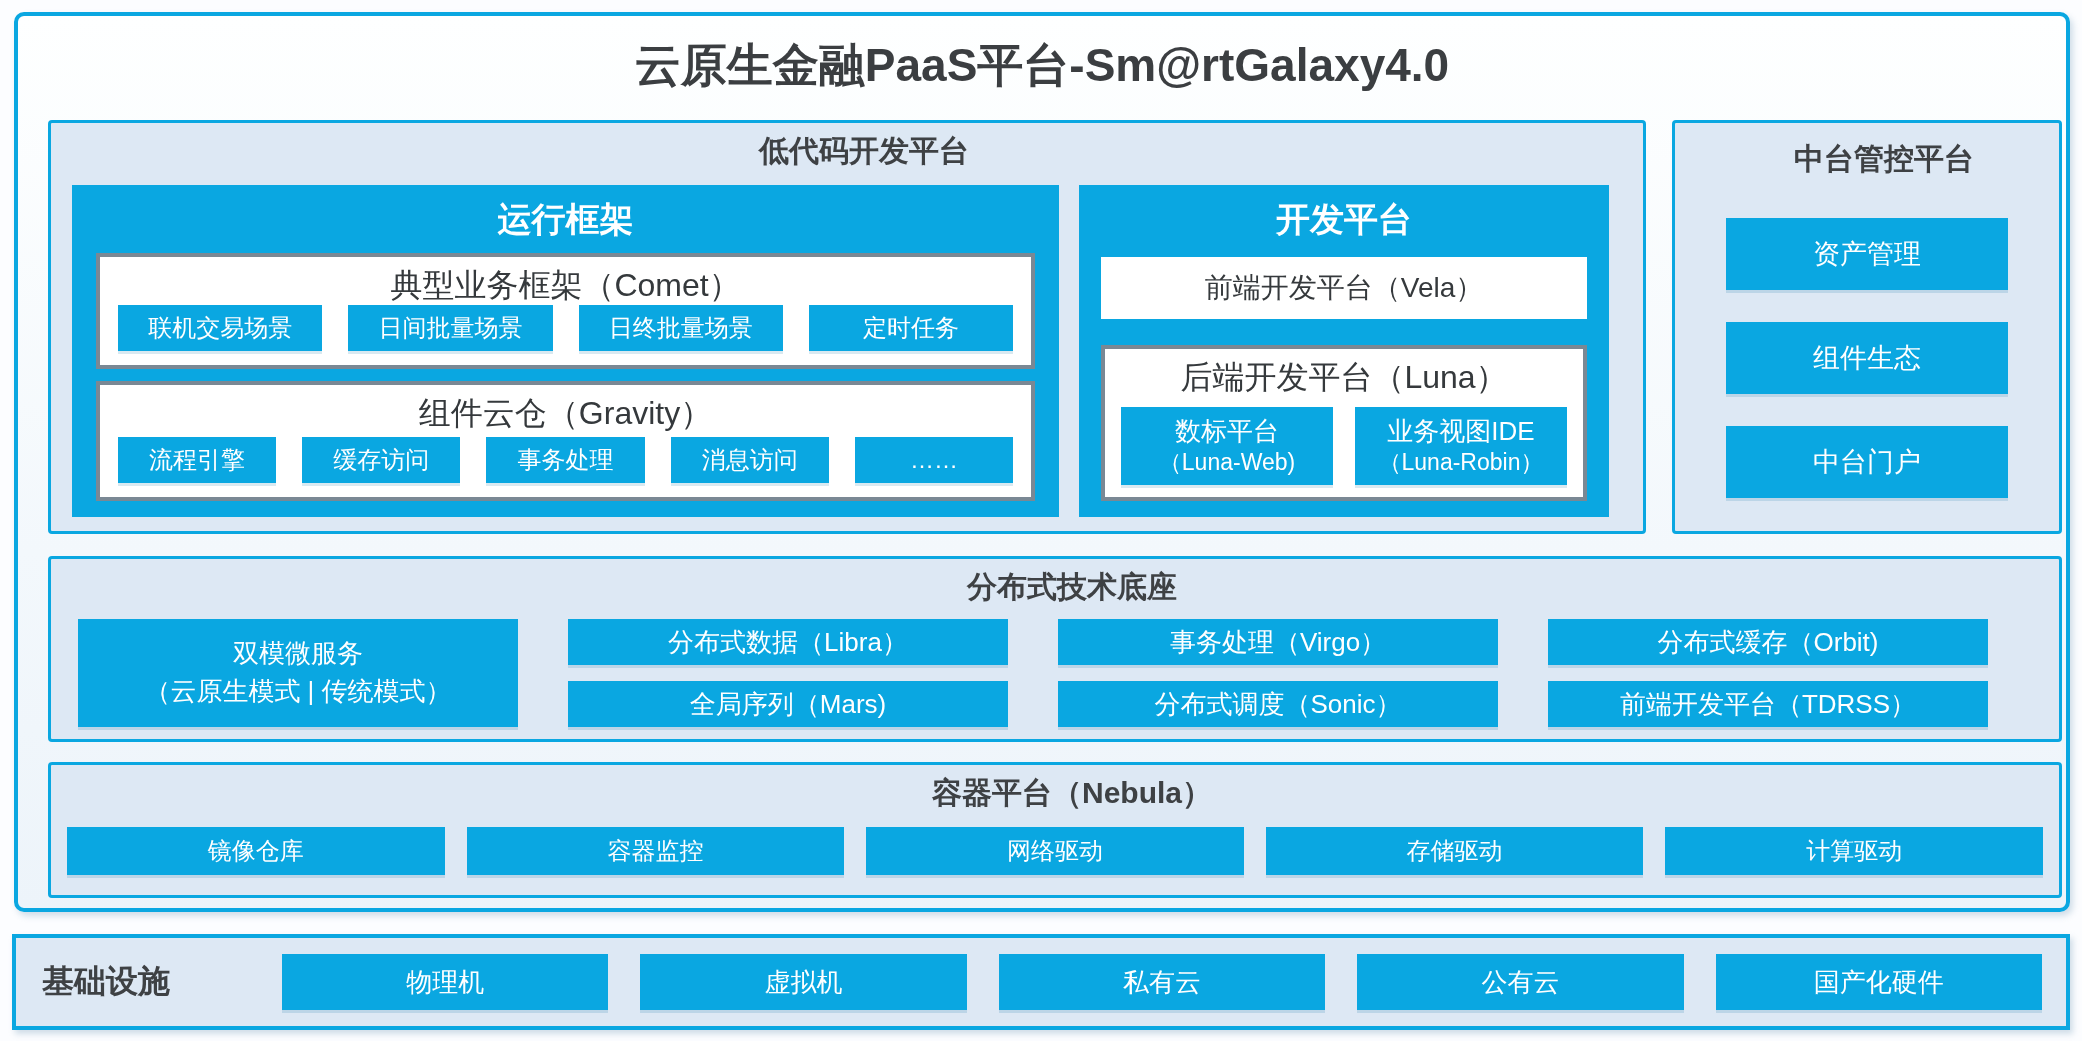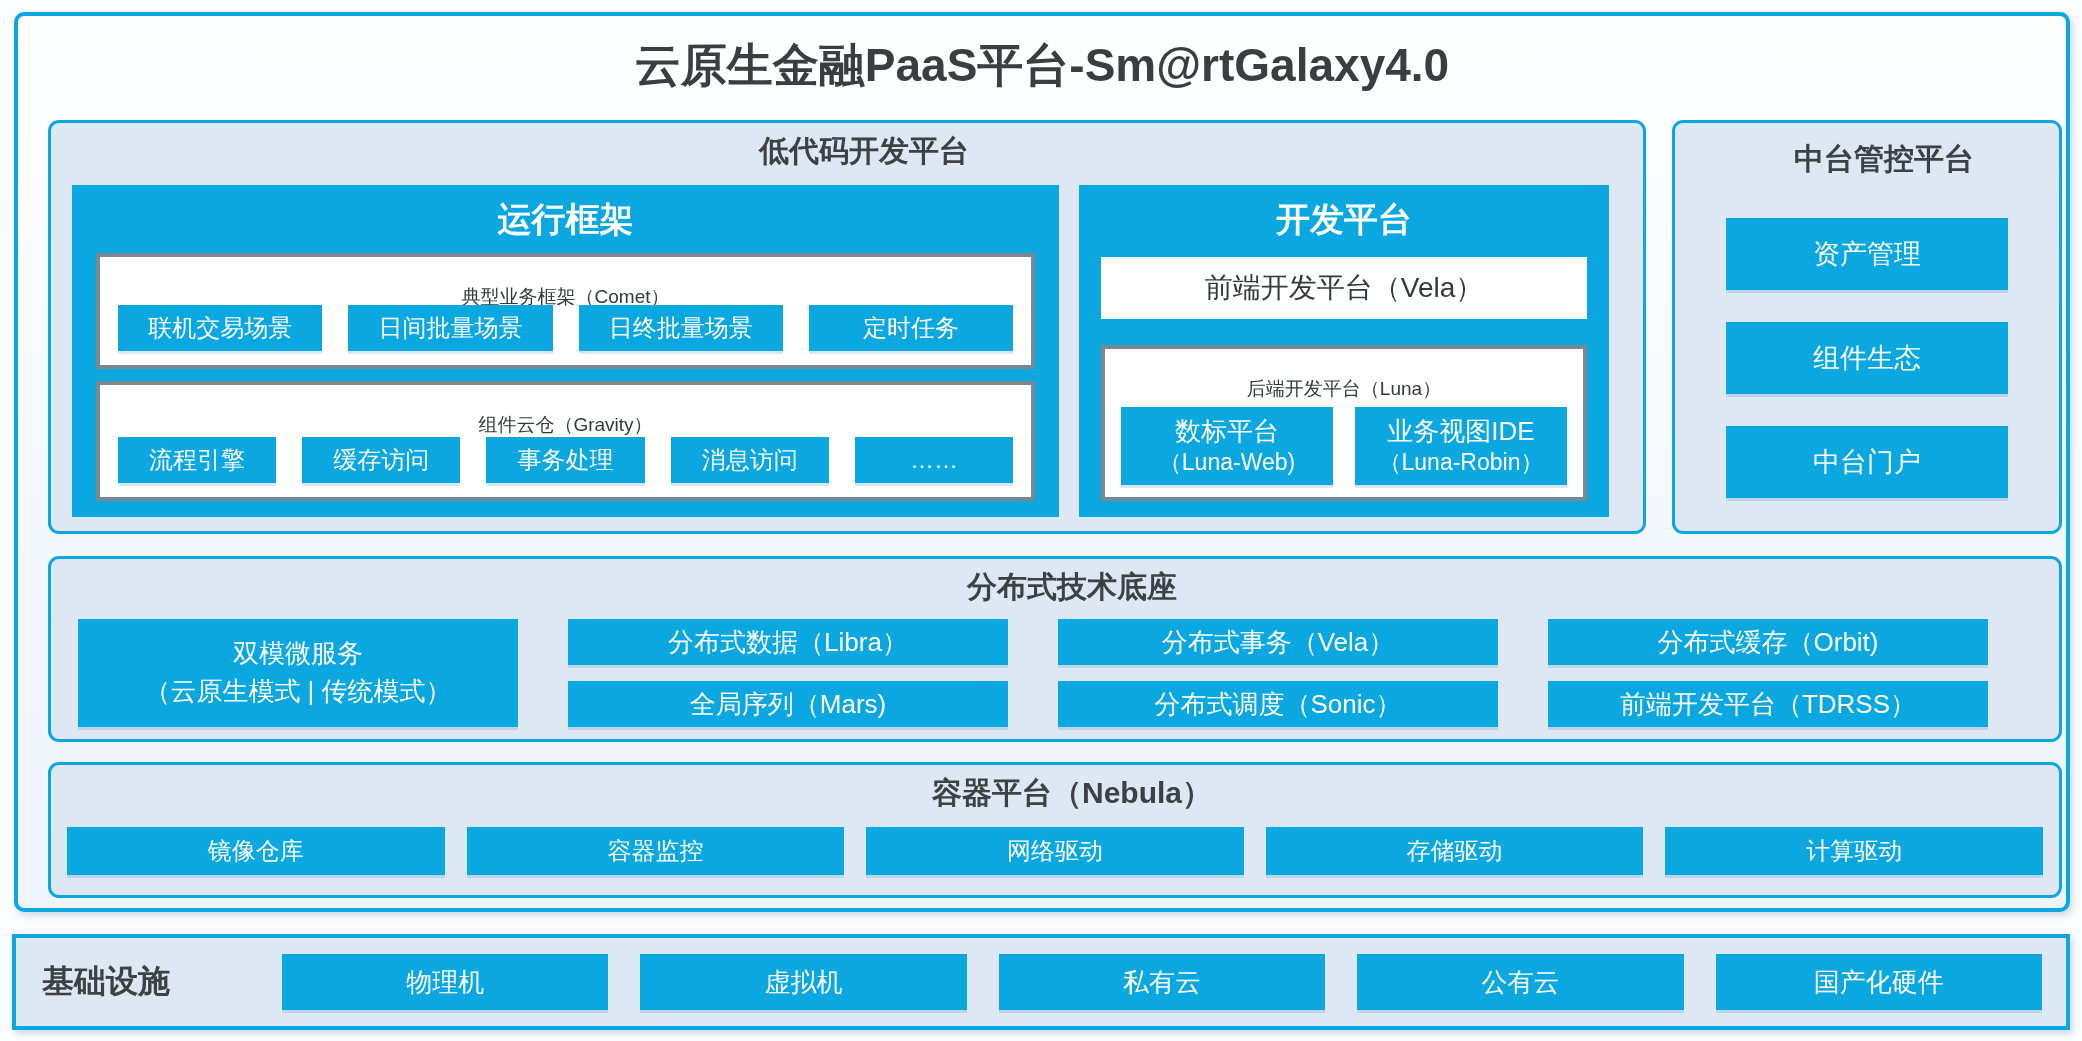--- a/index.html
+++ b/index.html
@@ -22,41 +22,41 @@
     border:4px solid var(--accent);border-radius:10px;
     background:linear-gradient(180deg,#feffff 0%,#f3f8fc 60%,#edf4fa 100%);
     box-shadow:3px 4px 6px rgba(110,150,180,.30);
   }
   .main-title{
     position:absolute;left:0;right:0;top:14px;height:70px;line-height:70px;
     text-align:center;font-size:46px;font-weight:700;color:#3b3e41;
   }
   .section{
     position:absolute;background:var(--section-bg);
-    border:3px solid var(--accent);border-radius:11px;padding-left:34px;
+    border:3px solid var(--accent);border-radius:4px;padding-left:34px;
   }
   .sec-title{
     text-align:center;font-size:30px;font-weight:700;color:var(--dark-text);
     padding-top:8px;
   }
   
   .lowcode{left:30px;top:104px;width:1598px;height:414px;}
   .panel{
     position:absolute;top:62px;height:332px;background:var(--accent);
   }
   .panel-runtime{left:21px;width:987px;}
   .panel-dev{left:1028px;width:530px;}
   .panel-title{
     text-align:center;color:#fff;font-size:34px;font-weight:700;
     padding-top:12px;height:56px;
   }
   .whitebox{position:absolute;background:#fff;}
   .bordered{border:4px solid var(--gray-border);}
   .wb-title{
-    text-align:center;font-size:19px;color:#35393c;padding-top:7px;margin-top:20px;
+    text-align:center;font-size:32px;color:#35393c;padding-top:7px;
   }
   .comet{left:24px;right:24px;top:68px;height:116px;}
   .gravity{left:24px;right:24px;top:196px;height:120px;}
   .chip{
     background:var(--accent);color:#fff;display:flex;align-items:center;
     justify-content:center;text-align:center;
     box-shadow:0 3px 0 rgba(0,110,160,.15);
   }
   .chip-row{
     position:absolute;left:18px;right:18px;bottom:14px;display:flex;gap:26px;
@@ -178,21 +178,21 @@
     <div class="dist-body">
       <div class="chip dual-chip">
         <span>双模微服务</span>
         <span>（云原生模式 | 传统模式）</span>
       </div>
       <div class="dist-col">
         <div class="chip">分布式数据（Libra）</div>
         <div class="chip">全局序列（Mars)</div>
       </div>
       <div class="dist-col">
-        <div class="chip">分布式事务（Vela）</div>
+        <div class="chip">事务处理（Virgo）</div>
         <div class="chip">分布式调度（Sonic）</div>
       </div>
       <div class="dist-col">
         <div class="chip">分布式缓存（Orbit)</div>
         <div class="chip">前端开发平台（TDRSS）</div>
       </div>
     </div>
   </div>
 
   <div class="section containerp">

